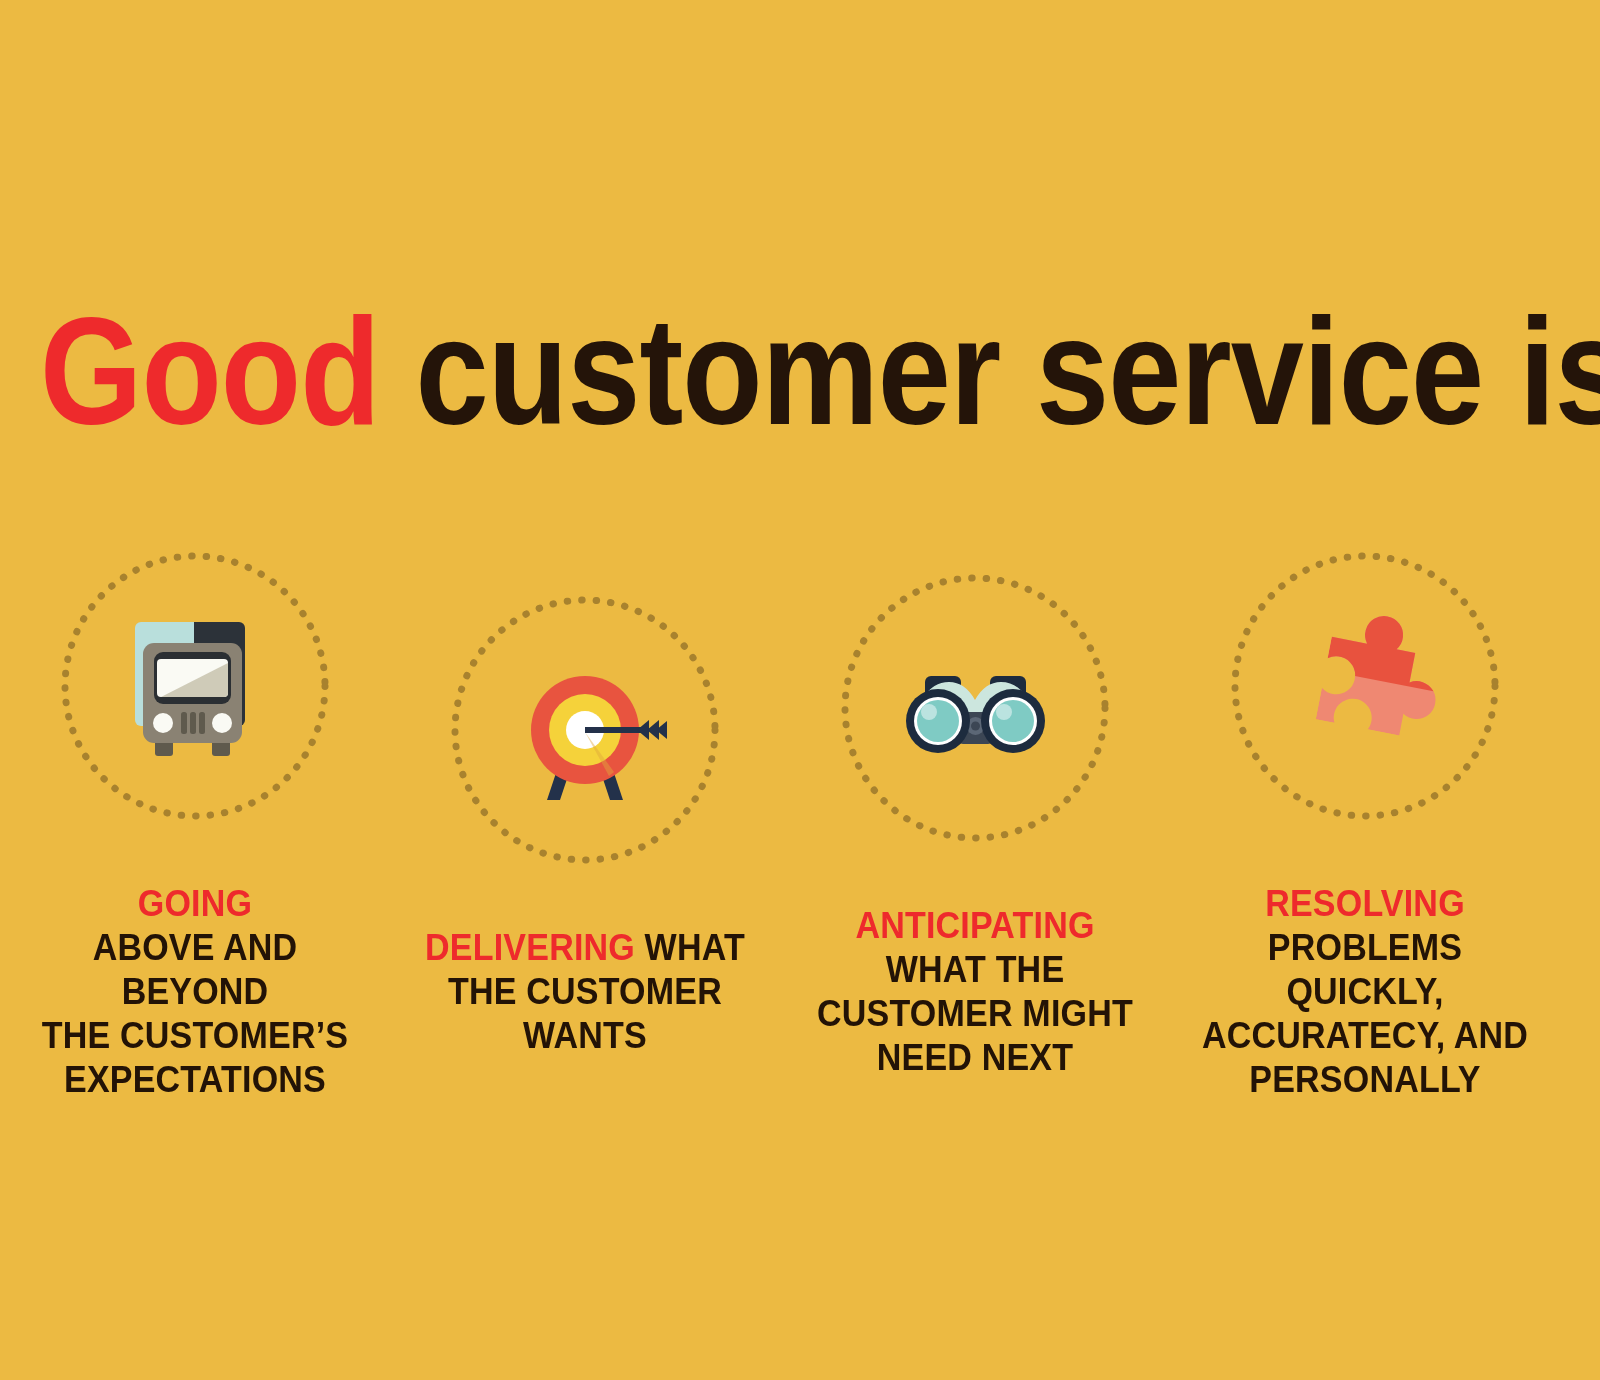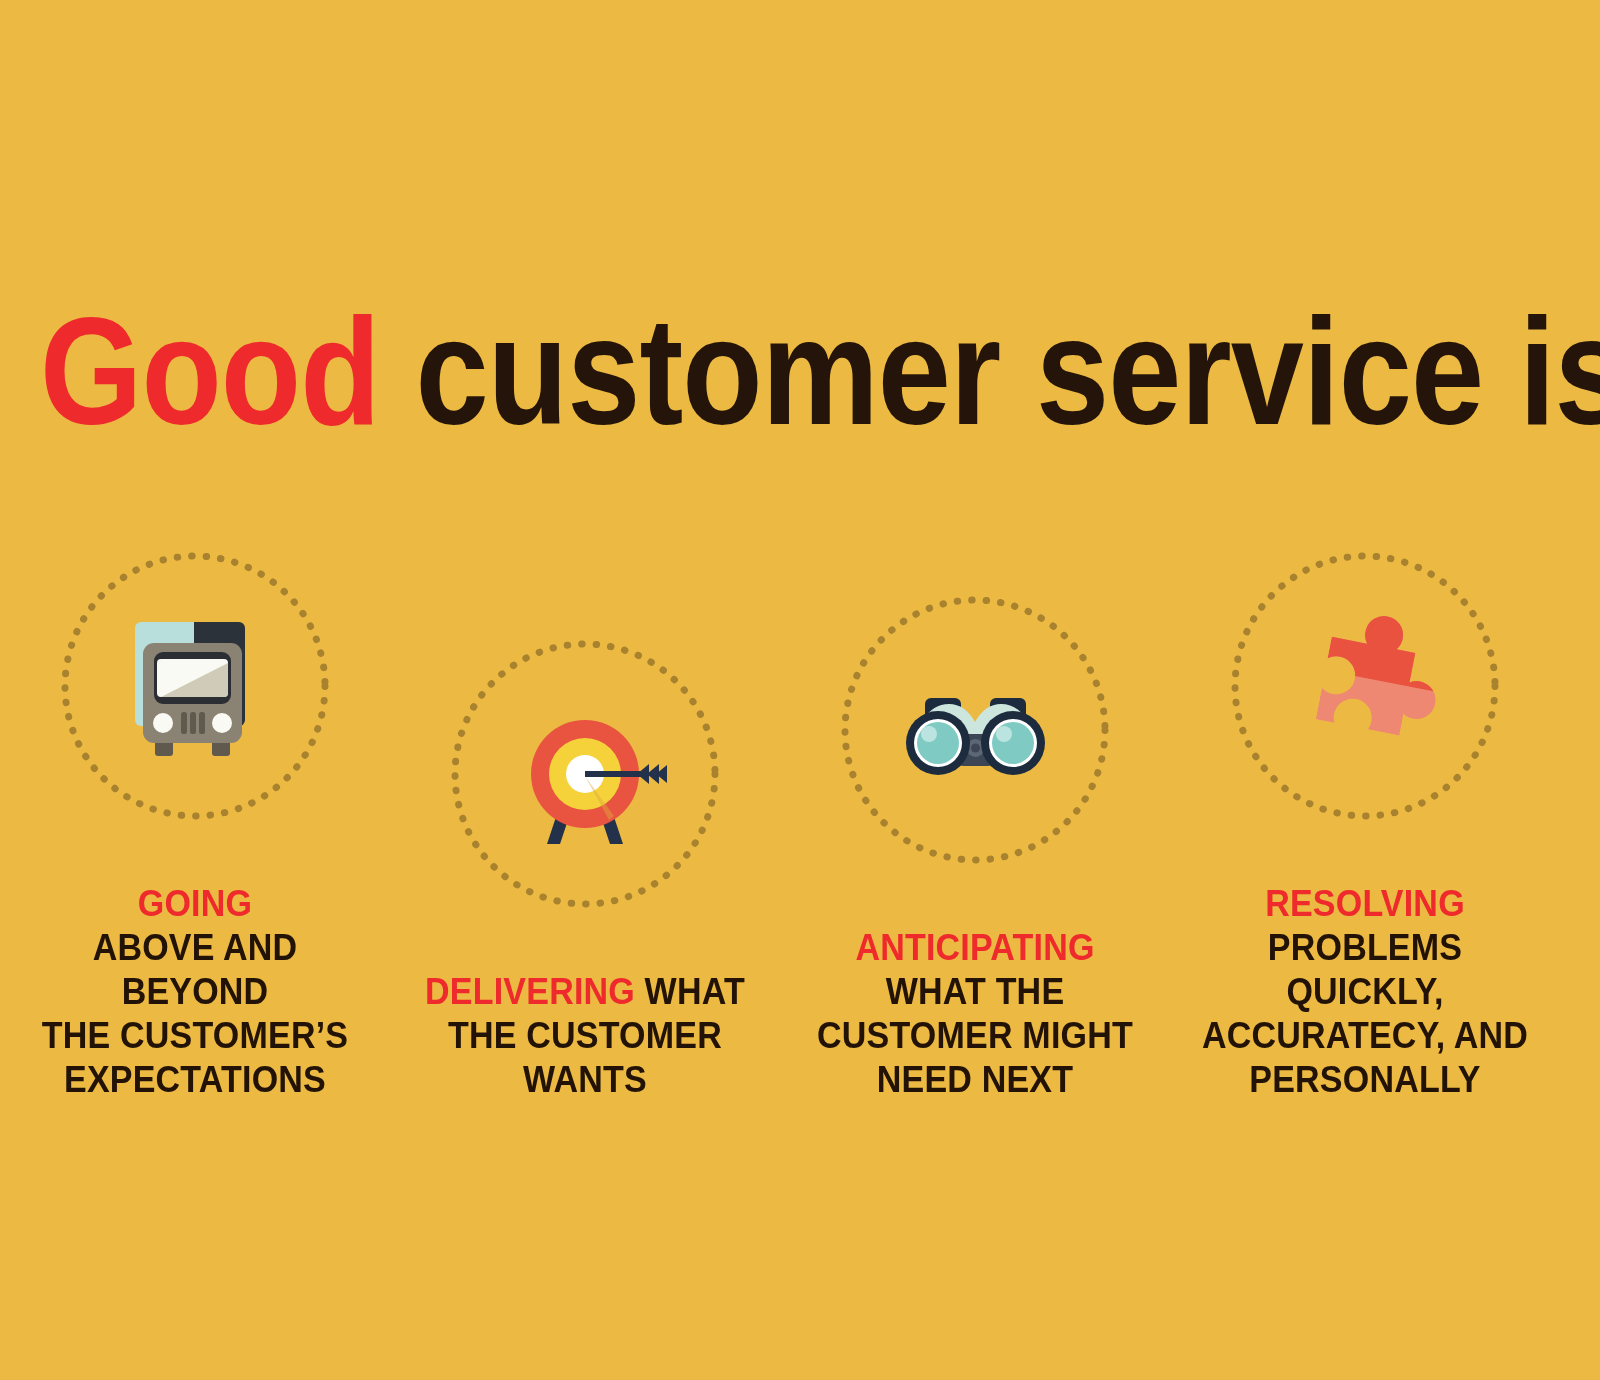--- a/index.html
+++ b/index.html
@@ -44,21 +44,21 @@
   }
 
   
   .columns {
     position: absolute;
     left: 0;
     top: 552px;
     width: 1600px;
     display: flex;
     flex-direction: row;
-    align-items: flex-end;
+    align-items: center;
   }
   .column {
     width: 390px;
     display: flex;
     flex-direction: column;
     align-items: center;
   }
 
   
   .icon-ring {

